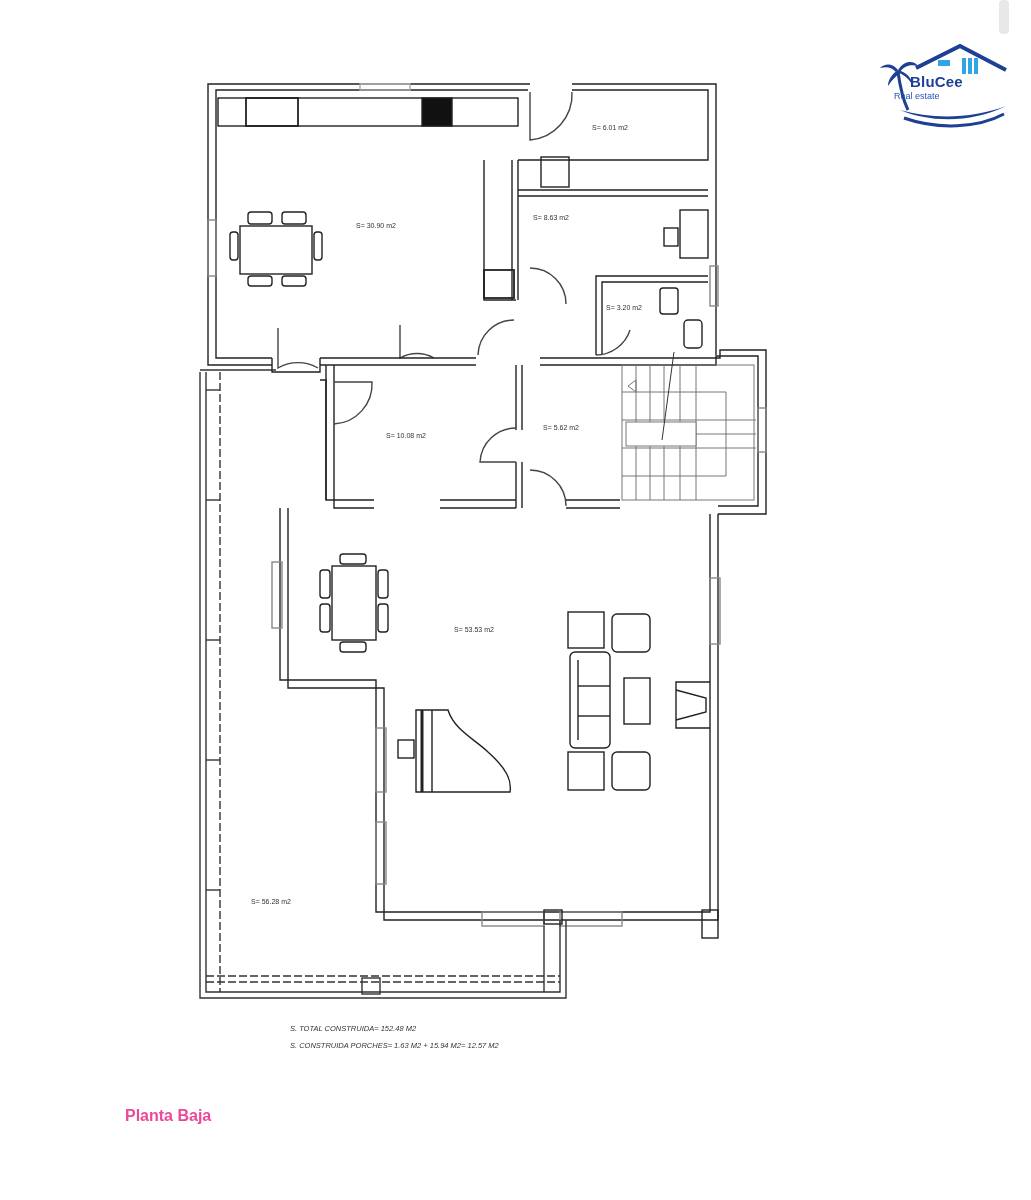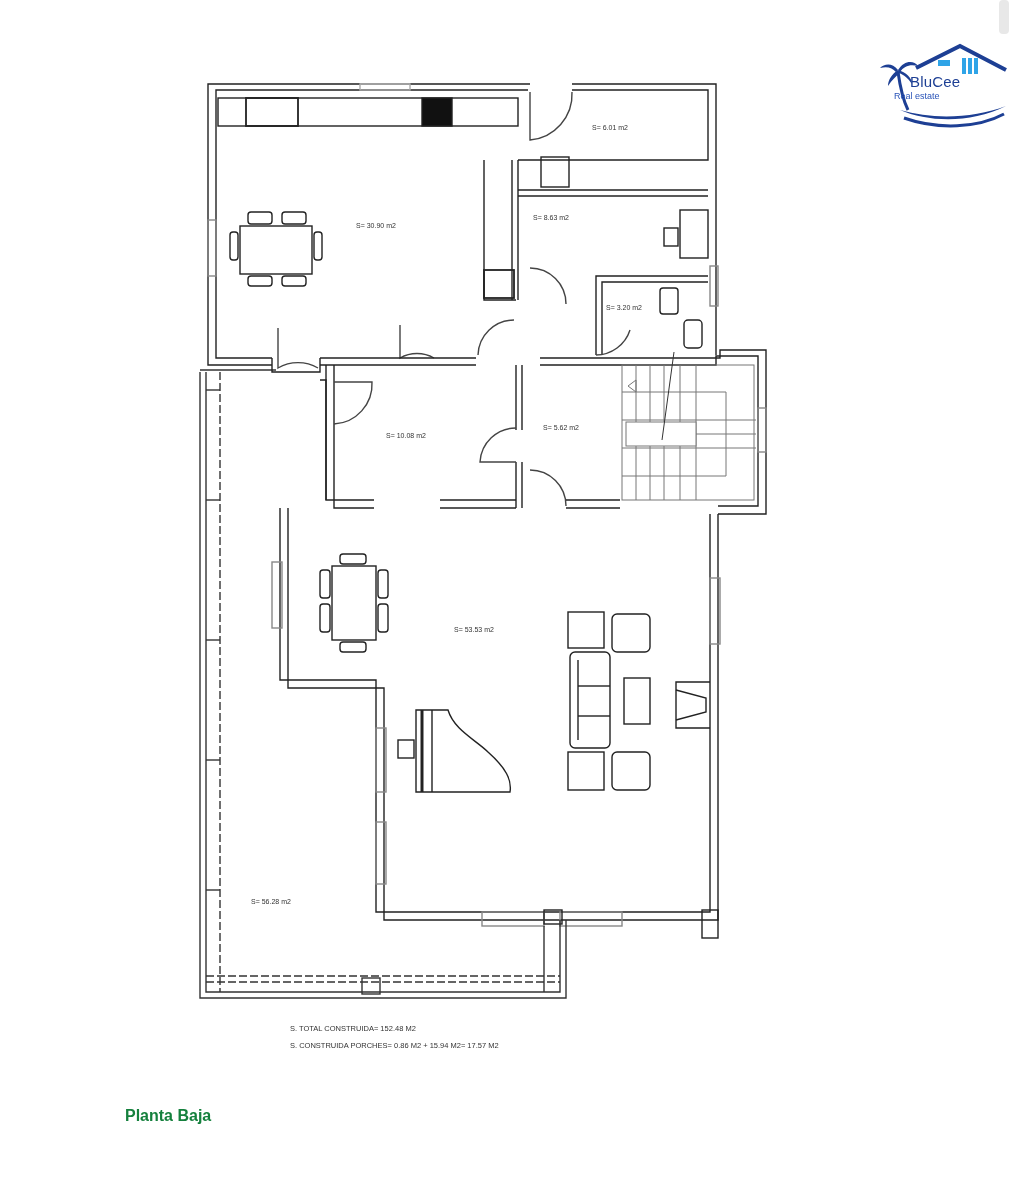--- a/index.html
+++ b/index.html
@@ -1,31 +1,31 @@
 <!DOCTYPE html>
 <html><head>
 <meta charset="utf-8">
 <style>
   html, body { margin: 0; padding: 0; background: #ffffff; }
   body { width: 1031px; height: 1200px; position: relative; overflow: hidden;
          font-family: "Liberation Sans", sans-serif; }
   .scrollbar { position: absolute; right: 22px; top: 0; width: 10px; height: 34px;
                background: #e8e8e8; border-radius: 4px; }
   .logo { position: absolute; left: 878px; top: 40px; width: 132px; height: 90px; }
-  .logo-title { position: absolute; left: 32px; top: 33px; font-weight: normal;
+  .logo-title { position: absolute; left: 32px; top: 33px; font-weight: bold;
                 font-size: 15px; color: #1d3f94; letter-spacing: 0.2px; text-align: right; }
   .logo-sub { position: absolute; left: 16px; top: 51px; font-size: 9px;
               color: #2a54b8; }
   .plan { position: absolute; left: 0; top: 0; width: 1031px; height: 1010px; }
   .room-label { position: absolute; font-size: 7px; color: #333;
                 font-family: "Liberation Sans", sans-serif; white-space: nowrap; }
   .summary { position: absolute; left: 290px; top: 1020px; font-size: 7.5px;
-             color: #333; line-height: 17px; }
+             color: #333; line-height: 17px; font-style: italic; }
   .caption { position: absolute; left: 125px; top: 1107px; font-size: 16px;
-             font-weight: bold; color: #15803d; }
+             font-weight: bold; color: #ec4899; }
 </style>
 </head>
 <body>
 
 <div class="scrollbar"></div>
 
 <div class="logo">
   <svg width="132" height="90" viewBox="0 0 132 90">
     <polyline points="38,28 82,6 128,30" fill="none" stroke="#1d3f94" stroke-width="4"></polyline>
     <rect x="60" y="20" width="12" height="6" fill="#2fa4e7"></rect>
@@ -196,16 +196,16 @@
   <div class="room-label" style="left:533px;top:214px;">S= 8.63 m2</div>
   <div class="room-label" style="left:606px;top:304px;">S= 3.20 m2</div>
   <div class="room-label" style="left:386px;top:432px;">S= 10.08 m2</div>
   <div class="room-label" style="left:543px;top:424px;">S= 5.62 m2</div>
   <div class="room-label" style="left:454px;top:626px;">S= 53.53 m2</div>
   <div class="room-label" style="left:251px;top:898px;">S= 56.28 m2</div>
 </div>
 
 <div class="summary">
   <div>S. TOTAL CONSTRUIDA= 152.48 M2</div>
-  <div>S. CONSTRUIDA PORCHES= 0.86 M2 + 15.94 M2= 17.57 M2</div>
+  <div>S. CONSTRUIDA PORCHES= 1.63 M2 + 15.94 M2= 12.57 M2</div>
 </div>
 
 <div class="caption">Planta Baja</div>
 
 </body></html>

